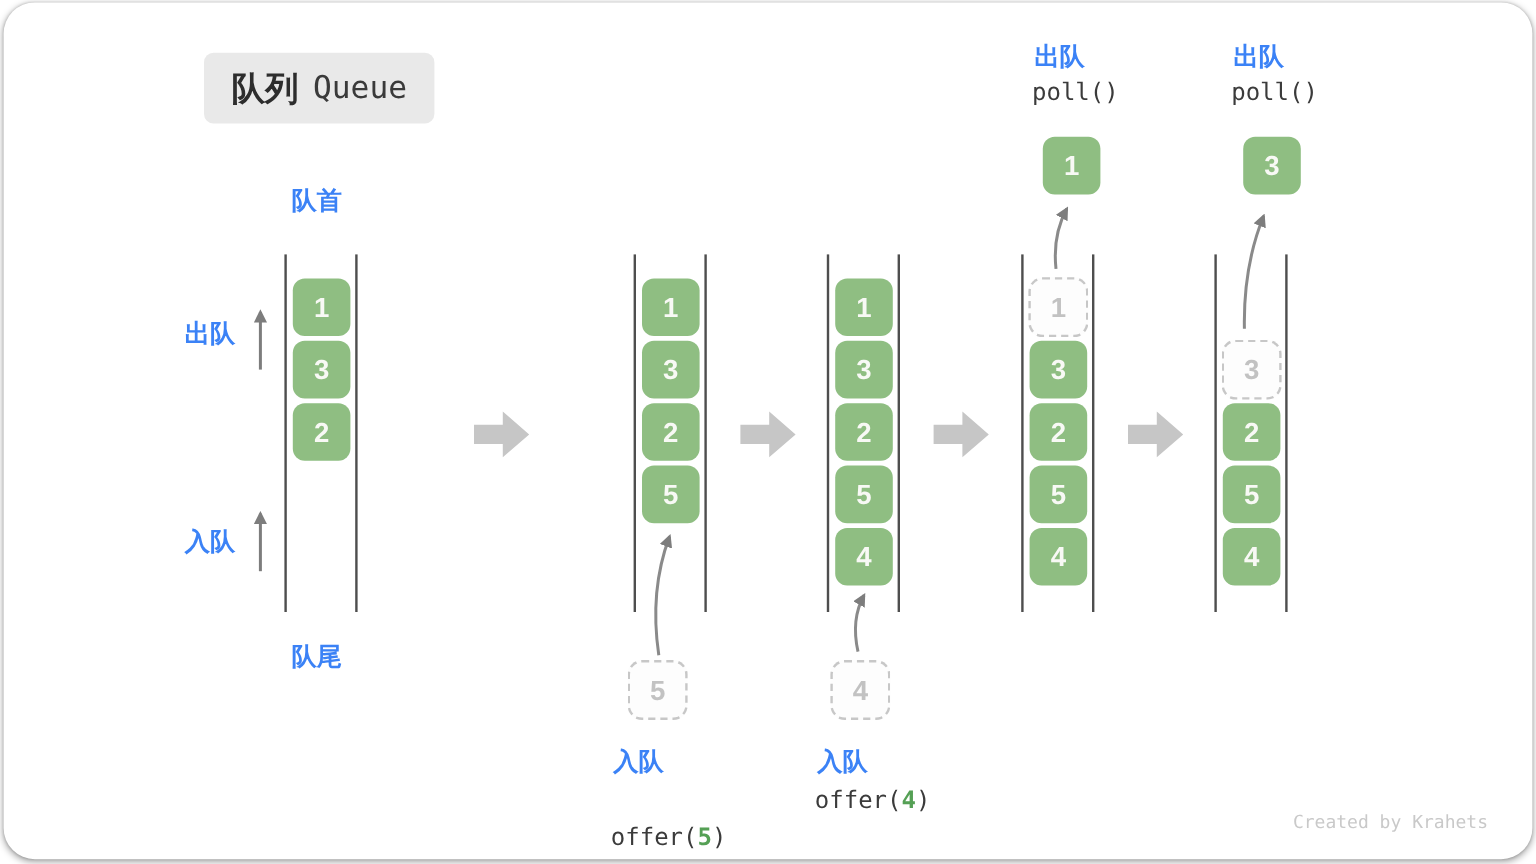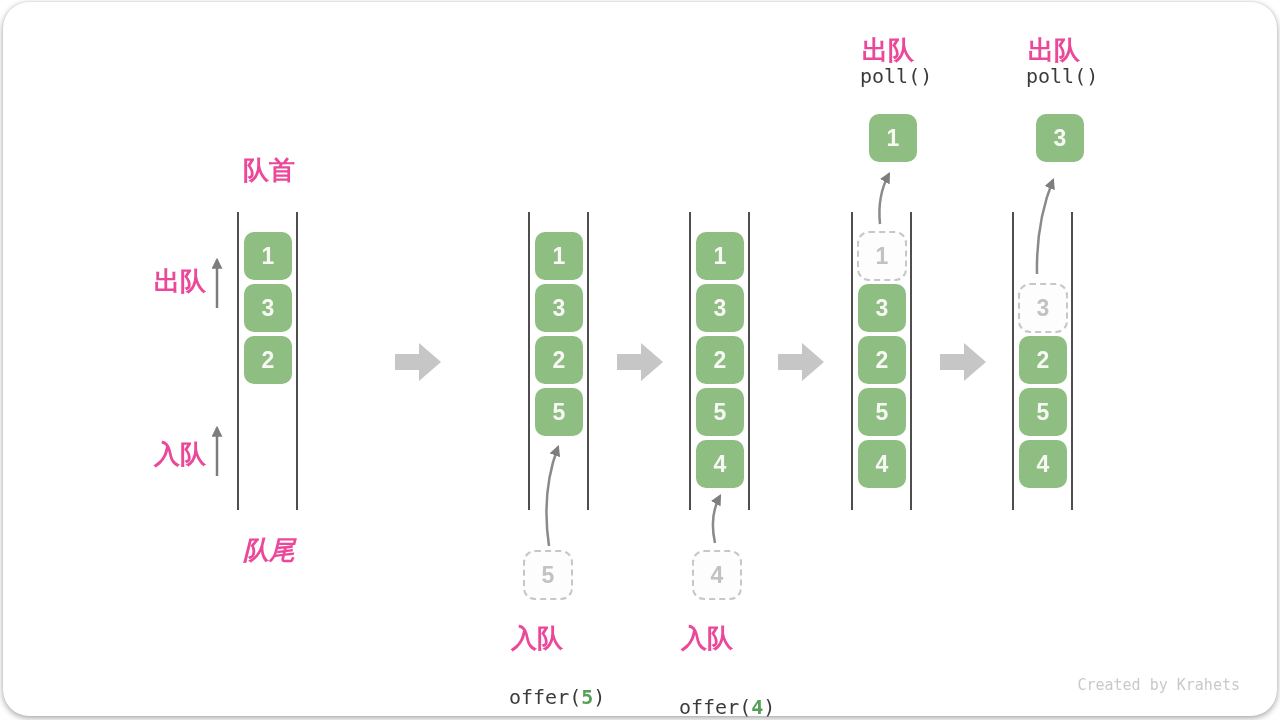--- a/index.html
+++ b/index.html
@@ -12,21 +12,21 @@
     background:#ffffff;border-radius:26px;
     box-shadow:0 2px 6px rgba(0,0,0,0.35),0 0 2px rgba(0,0,0,0.12);
   }
   .abs{position:absolute;}
   .badge{
     left:170px;top:44px;width:192px;height:59px;background:#e9e9e9;border-radius:8px;
     display:flex;align-items:center;justify-content:center;gap:12px;
   }
   .badge .zh{font-size:28px;font-weight:bold;color:#2d2d2d;}
   .badge .en{font-size:26px;color:#3a3a3a;font-family:"DejaVu Sans Mono","Liberation Mono",monospace;}
-  .lbl{font-size:26px;font-weight:bold;color:#ec4899;white-space:nowrap;}
+  .lbl{font-size:21px;font-weight:bold;color:#3b82f6;white-space:nowrap;}
   .code{font-family:"DejaVu Sans Mono","Liberation Mono",monospace;font-size:20px;color:#3b3b3b;white-space:nowrap;}
   .code .arg{color:#55a055;font-weight:bold;}
   .qline{width:2px;background:#4e4e4e;top:212px;height:298px;}
   .cell{
     width:48px;height:48px;border-radius:10px;background:#8fbe82;
     display:flex;align-items:center;justify-content:center;
     color:#f8f9f5;font-size:23px;font-weight:bold;
   }
   .cell-dashed{
     box-sizing:border-box;width:50px;height:50px;border-radius:12px;
@@ -39,23 +39,27 @@
     font-size:15px;color:#c9c9c9;
   }
   svg.overlay{position:absolute;left:0;top:0;pointer-events:none;}
 </style>
 </head>
 <body>
 
 <div class="canvas">
   <div class="card abs"></div>
 
+  <div class="badge abs">
+    <span class="zh">队列</span>
+    <span class="en">Queue</span>
+  </div>
 
   <div class="lbl abs" style="left:243px;top:153px;">队首</div>
-  <div class="lbl abs" style="left:243px;top:533px;font-style:italic;">队尾</div>
+  <div class="lbl abs" style="left:243px;top:533px;">队尾</div>
   <div class="lbl abs" style="left:154px;top:264px;">出队</div>
   <div class="lbl abs" style="left:154px;top:437px;">入队</div>
 
   <svg class="overlay" width="1280" height="720">
     <defs>
       <marker id="ah" viewBox="0 0 10 10" refX="8" refY="5" markerWidth="11" markerHeight="11" orient="auto" markerUnits="userSpaceOnUse">
         <path d="M0,0 L10,5 L0,10 z" fill="#7d7d7d"></path>
       </marker>
     </defs>
 
@@ -92,21 +96,21 @@
 
   <div class="qline abs" style="left:689px;"></div>
   <div class="qline abs" style="left:748px;"></div>
   <div class="cell abs" style="left:696px;top:232px;">1</div>
   <div class="cell abs" style="left:696px;top:284px;">3</div>
   <div class="cell abs" style="left:696px;top:336px;">2</div>
   <div class="cell abs" style="left:696px;top:388px;">5</div>
   <div class="cell abs" style="left:696px;top:440px;">4</div>
   <div class="cell-dashed abs" style="left:692px;top:550px;">4</div>
   <div class="lbl abs" style="left:681px;top:621px;">入队</div>
-  <div class="code abs" style="left:679px;top:695px;"><span>offer(</span><span class="arg">4</span><span>)</span></div>
+  <div class="code abs" style="left:679px;top:654px;"><span>offer(</span><span class="arg">4</span><span>)</span></div>
 
   <div class="lbl abs" style="left:862px;top:33px;">出队</div>
   <div class="code abs" style="left:860px;top:64px;">poll()</div>
   <div class="cell abs" style="left:869px;top:114px;">1</div>
   <div class="qline abs" style="left:851px;"></div>
   <div class="qline abs" style="left:910px;"></div>
   <div class="cell-dashed abs" style="left:857px;top:231px;">1</div>
   <div class="cell abs" style="left:858px;top:284px;">3</div>
   <div class="cell abs" style="left:858px;top:336px;">2</div>
   <div class="cell abs" style="left:858px;top:388px;">5</div>

